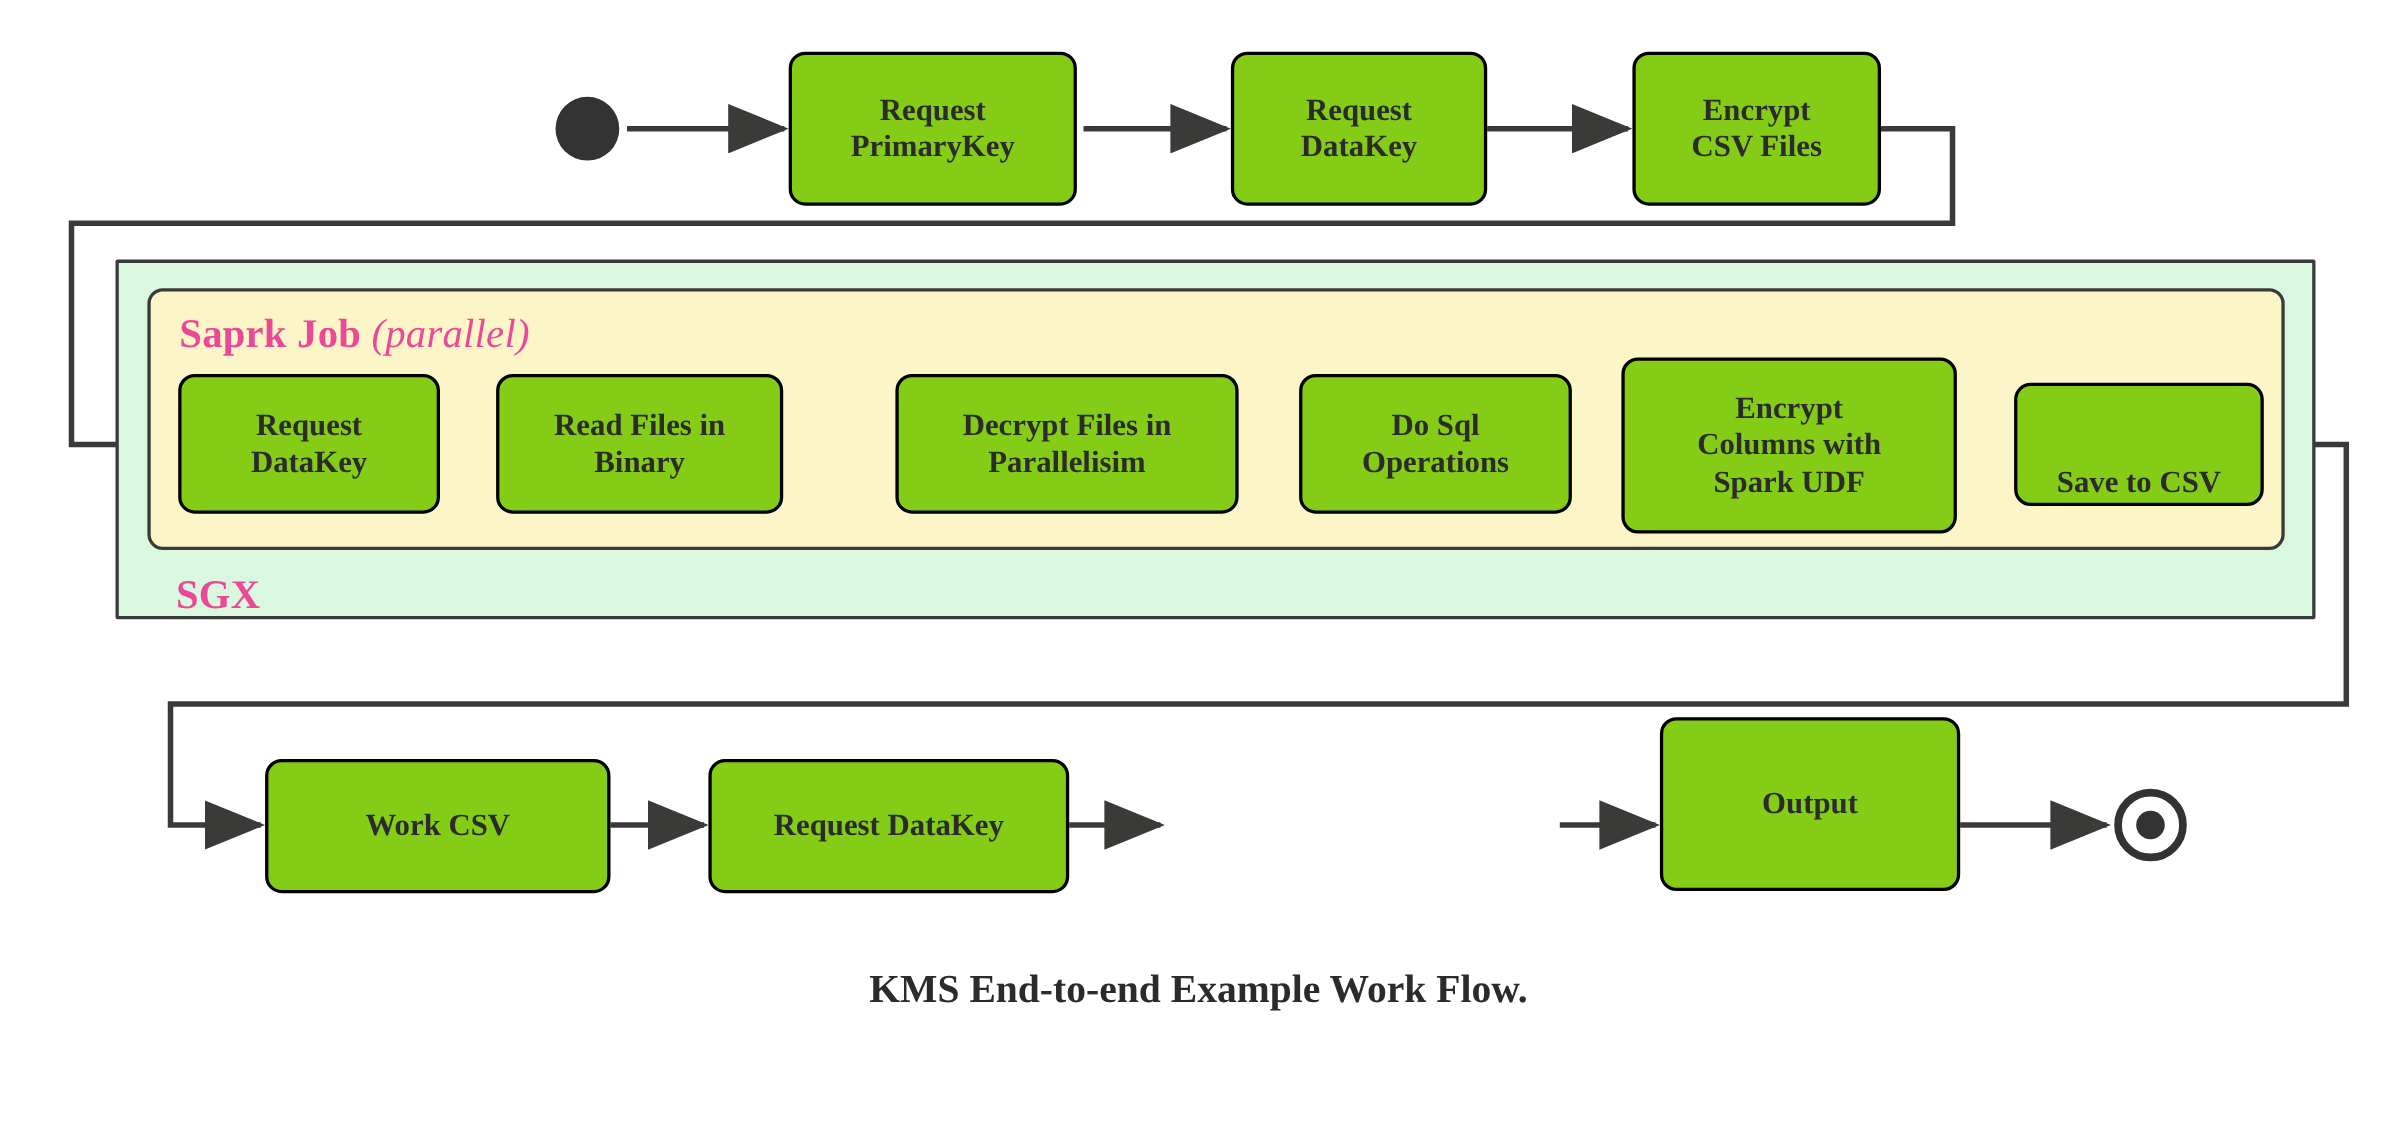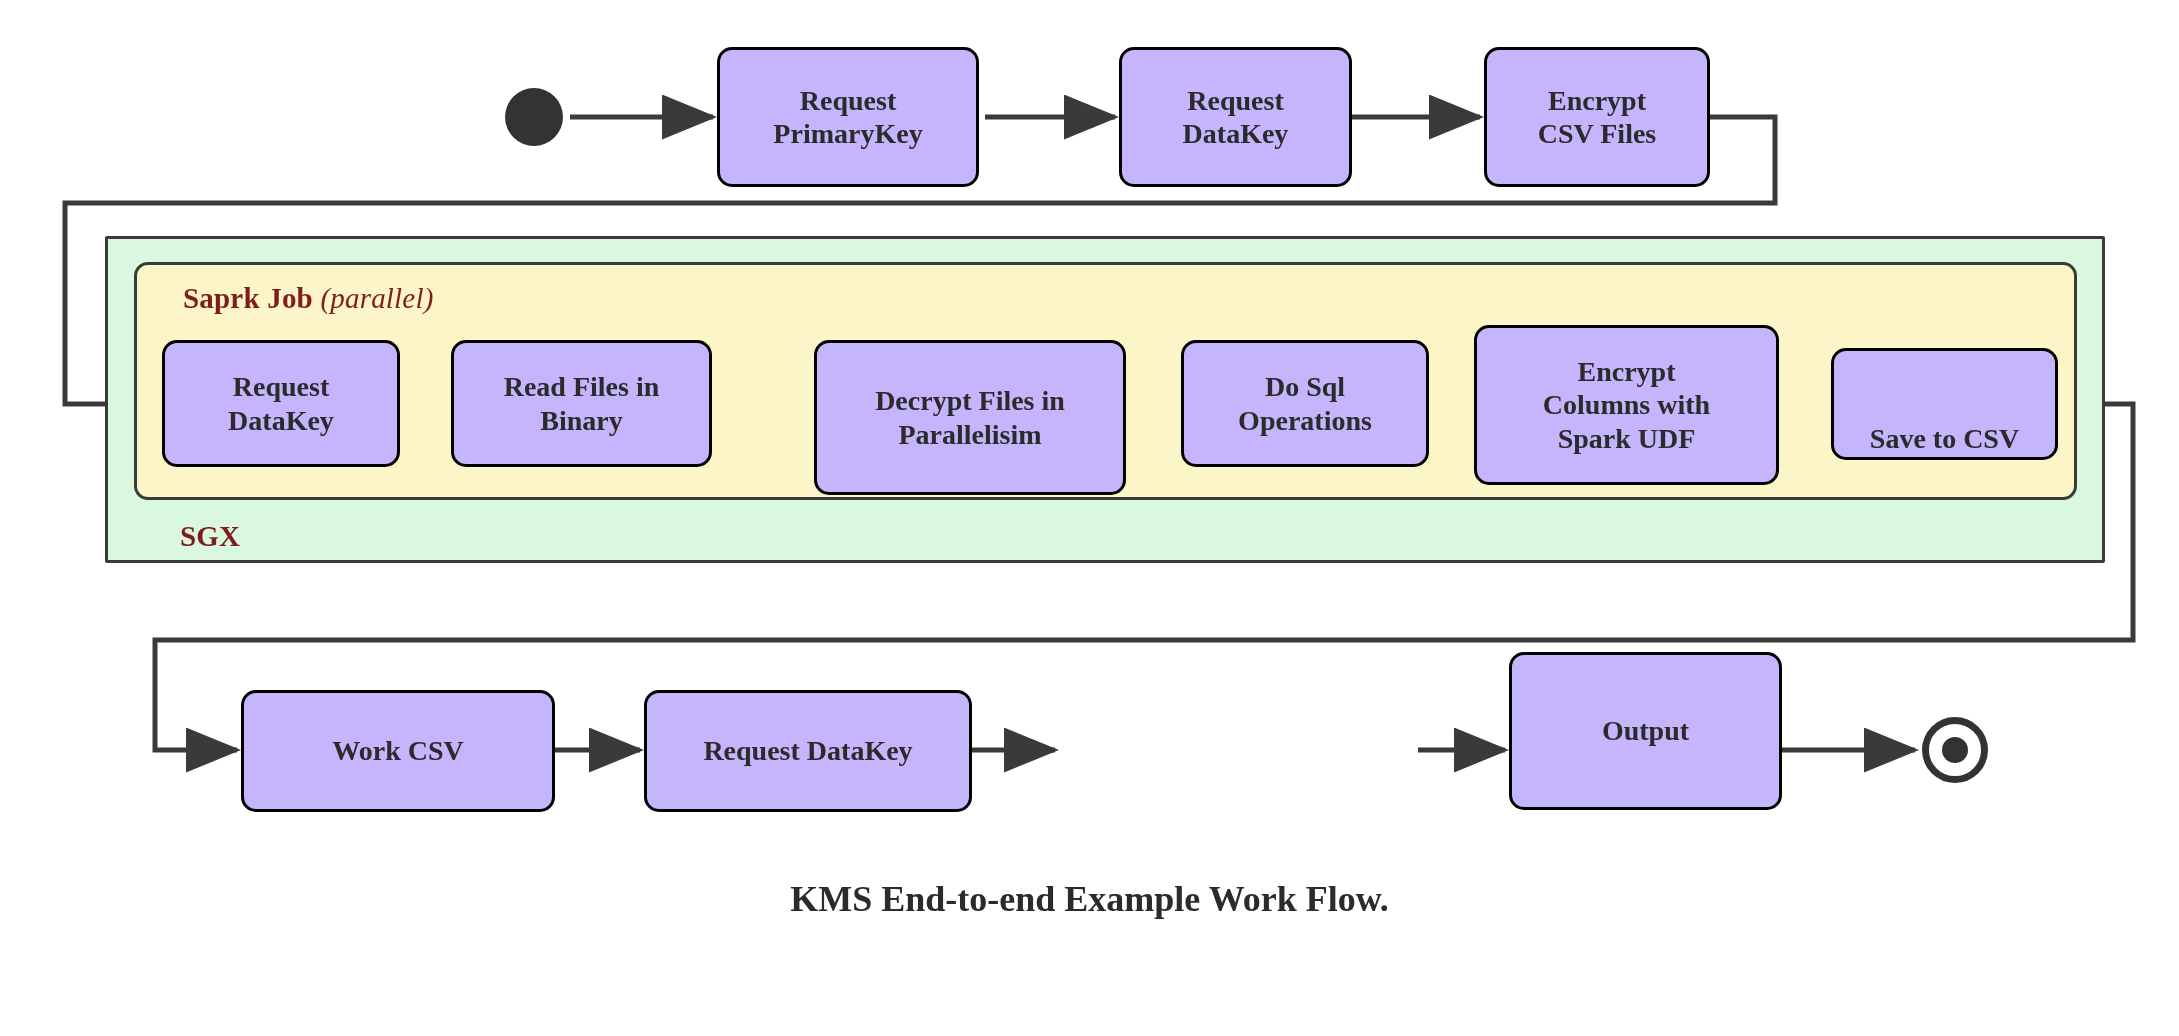--- a/index.html
+++ b/index.html
@@ -37,37 +37,36 @@
   .group-sgx {
     background: #d9f8df;
     border-radius: 2px;
   }
   .group-spark {
     background: #fcf5c7;
     border-radius: 14px;
   }
   .group-label {
     position: absolute;
-    font-size: 29px;
+    font-size: 37px;
     font-weight: bold;
     letter-spacing: 0.2px;
     white-space: nowrap;
-    color: #7f1d1d;
-    margin-left: 20px;
+    color: #ec4899;
   }
   .group-label .paren {
     font-weight: normal;
     font-style: italic;
   }
 
   
   .node {
     position: absolute;
     box-sizing: border-box;
-    background: #c4b5fd;
+    background: #84cc16;
     border: 3.5px solid #000000;
     border-radius: 15px;
     display: flex;
     align-items: center;
     justify-content: center;
     text-align: center;
     font-size: 28px;
     font-weight: bold;
     line-height: 1.18;
     color: #2b2b2b;
@@ -174,21 +173,21 @@
   </div>
 
   <div class="node" style="left:162px; top:340px; width:238px; height:127px;">
     <span>Request
 DataKey</span>
   </div>
   <div class="node" style="left:451px; top:340px; width:261px; height:127px;">
     <span>Read Files in
 Binary</span>
   </div>
-  <div class="node" style="left:814px; top:340px; width:312px; height:155px;">
+  <div class="node" style="left:814px; top:340px; width:312px; height:127px;">
     <span>Decrypt Files in
 Parallelisim</span>
   </div>
   <div class="node" style="left:1181px; top:340px; width:248px; height:127px;">
     <span>Do Sql
 Operations</span>
   </div>
   <div class="node" style="left:1474px; top:325px; width:305px; height:160px;">
     <span>Encrypt
 Columns with

